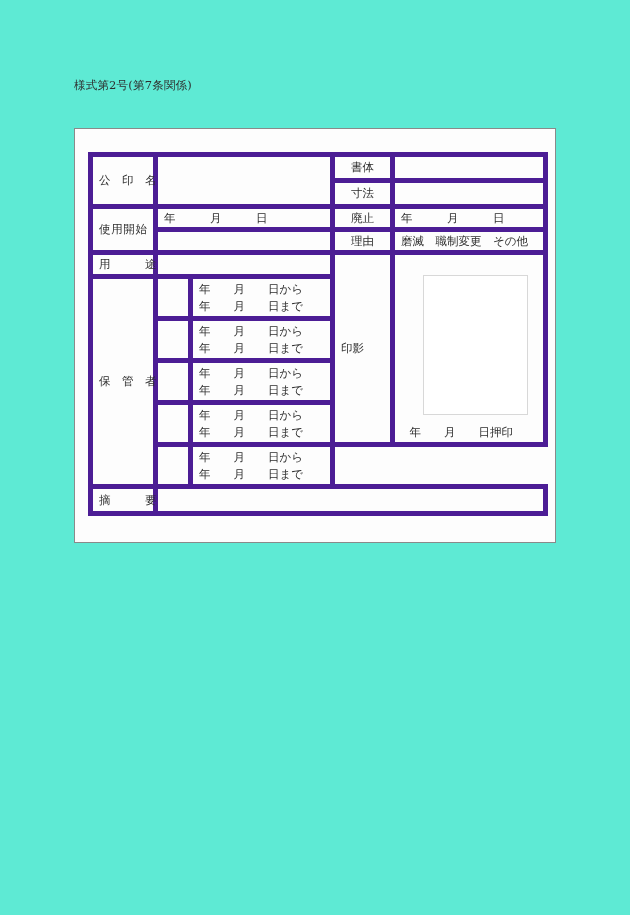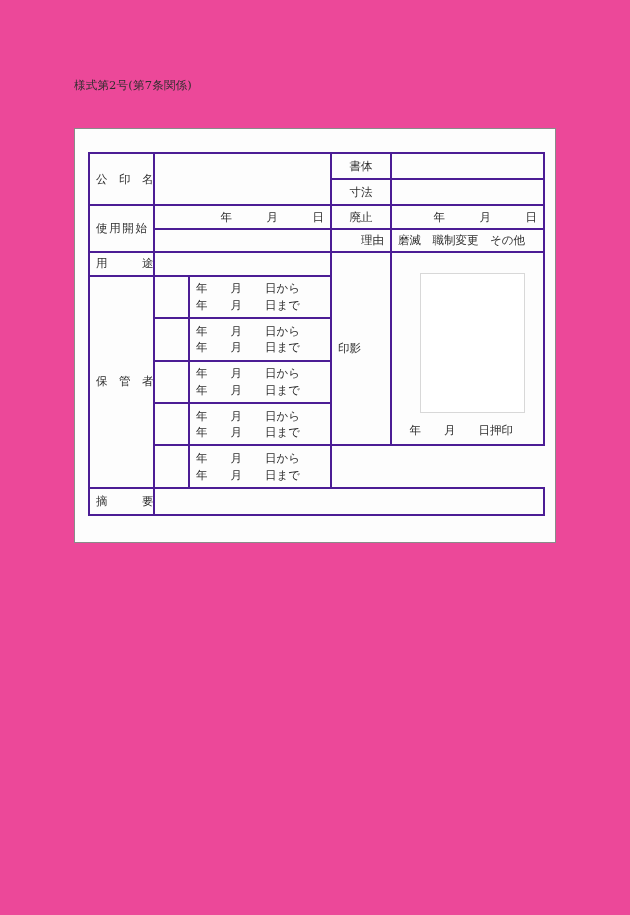--- a/index.html
+++ b/index.html
@@ -12,21 +12,21 @@
     height: 915px;
     font-family: "DejaVu Serif", "Liberation Serif", serif;
     color: #333333;
     position: relative;
     overflow: hidden;
   }
   .page {
     position: absolute;
     left: 0; top: 0;
     width: 630px; height: 915px;
-    background: #ec4899;
+    background: #5eead4;
   }
 
   
   .form-no {
     position: absolute;
     left: 74px;
     top: 78px;
     font-size: 11.5px;
     letter-spacing: 0.2px;
     color: #2e2e2e;
@@ -61,36 +61,36 @@
     position: absolute;
     left: 88px;
     top: 152px;
     width: 455px;
     height: 364px;
     border-collapse: collapse;
     table-layout: fixed;
     box-sizing: border-box;
   }
   .ledger td {
-    border: 2px solid #4c1d95;
+    border: 5px solid #4c1d95;
     font-size: 11.5px;
     color: #2e2e2e;
     padding: 0 6px;
     vertical-align: middle;
     box-sizing: border-box;
     font-family: Liberation Serif, serif;
   }
   .lbl {
     text-align: justify;
     text-align-last: justify;
     padding: 0 9px;
     white-space: nowrap;
   }
   .lbl-c { text-align: center; white-space: nowrap; padding: 0 4px; }
-  .r { text-align: right; white-space: nowrap; padding-right: 14px; }
+  .r { text-align: left; white-space: nowrap; padding-right: 14px; }
   .l { text-align: left; white-space: nowrap; }
   .blank { }
 
   .date-pair {
     text-align: left;
     padding-right: 12px;
     line-height: 1.45;
     white-space: nowrap;
   }
 
@@ -160,21 +160,21 @@
 
       <tr>
         <td class="lbl" rowspan="2">使用開始</td>
         <td class="r" colspan="2" style="height:23px;">年　　　月　　　日</td>
         <td class="lbl-c" style="height:23px;">廃止</td>
         <td class="r">年　　　月　　　日</td>
       </tr>
 
       <tr>
         <td class="blank" colspan="2" style="height:23px;"></td>
-        <td class="lbl-c" style="height:23px;text-align:right;">理由</td>
+        <td class="lbl-c" style="height:23px;">理由</td>
         <td class="l">磨滅　職制変更　その他</td>
       </tr>
 
       <tr>
         <td class="lbl" style="height:24px;margin-left:28px;">用　　　途</td>
         <td class="blank" colspan="2"></td>
         <td class="vlabel" rowspan="5">印影</td>
         <td class="seal-cell" rowspan="5">
           <div class="seal-box"></div>
           <div class="seal-date">年　　月　　日押印</div>

